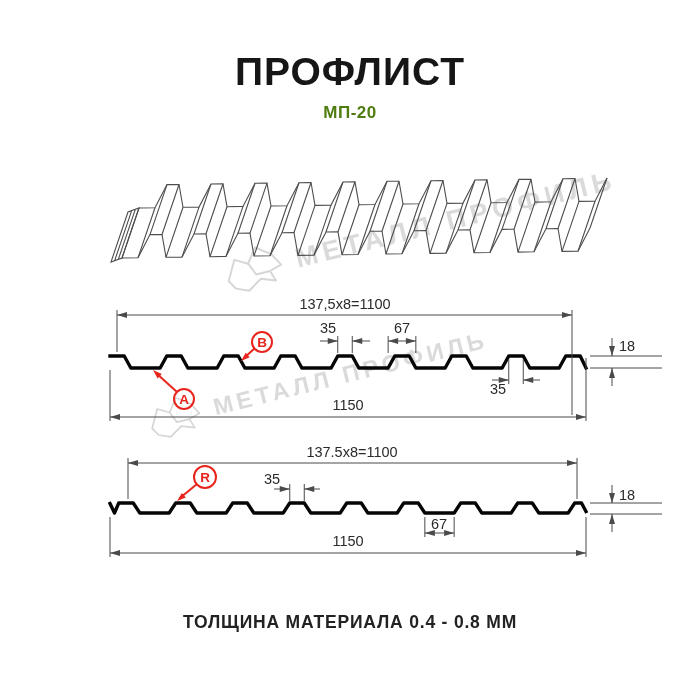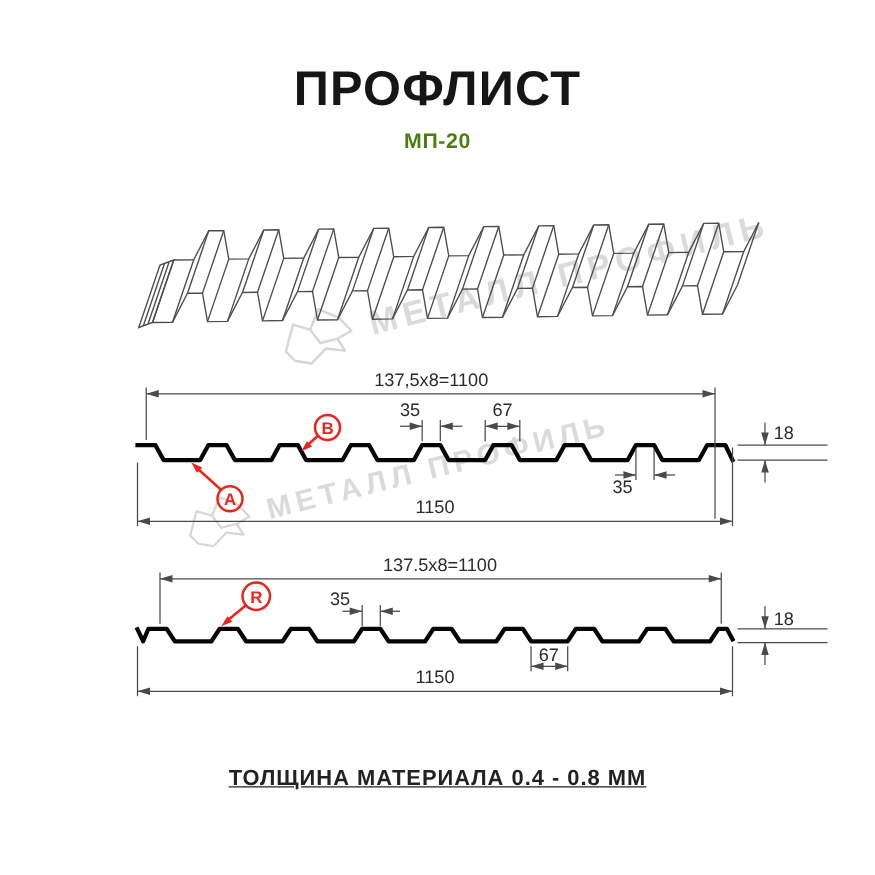--- a/index.html
+++ b/index.html
@@ -2,21 +2,21 @@
 <html><head>
 <meta charset="utf-8">
 <style>
   html,body{margin:0;padding:0;background:#fff;}
   .stage{position:relative;width:700px;height:643px;background:#fff;overflow:hidden;
          font-family:"Liberation Sans",sans-serif;}
   .hdr{position:absolute;left:0;top:50px;width:700px;text-align:center;z-index:3;}
   .title{font-size:39px;font-weight:bold;letter-spacing:1px;color:#161616;}
   .subtitle{margin-top:9px;font-size:17px;font-weight:600;letter-spacing:.5px;color:#4d7c0f;}
   .footer{position:absolute;left:0;top:612px;width:700px;text-align:center;
-          font-size:17.5px;font-weight:600;letter-spacing:.8px;color:#222;z-index:3;text-decoration:underline;}
+          font-size:17.5px;font-weight:600;letter-spacing:.8px;color:#222;z-index:3;}
   .wm{position:absolute;display:flex;align-items:center;gap:12px;color:#dadada;
       font-weight:bold;white-space:nowrap;transform:rotate(-14deg);z-index:1;}
   .wm1{left:224px;top:252px;font-size:27px;letter-spacing:5px;transform-origin:0 25px;}
   .wm2{left:148px;top:402px;font-size:23.5px;letter-spacing:4px;transform-origin:0 23px;}
   svg.draw{position:absolute;left:0;top:0;z-index:2;}
   .profile{fill:none;stroke:#050505;stroke-width:3.4;stroke-linejoin:round;stroke-linecap:square;}
   .thin{stroke:#4a4a4a;stroke-width:1;fill:none;}
   .sheet{stroke:#4d4d4d;stroke-width:1.1;fill:none;}
   .dimtxt{font-family:"Liberation Sans",sans-serif;font-size:14.5px;fill:#2a2a2a;}
   .red{stroke:#e8251d;fill:none;stroke-width:2;}

